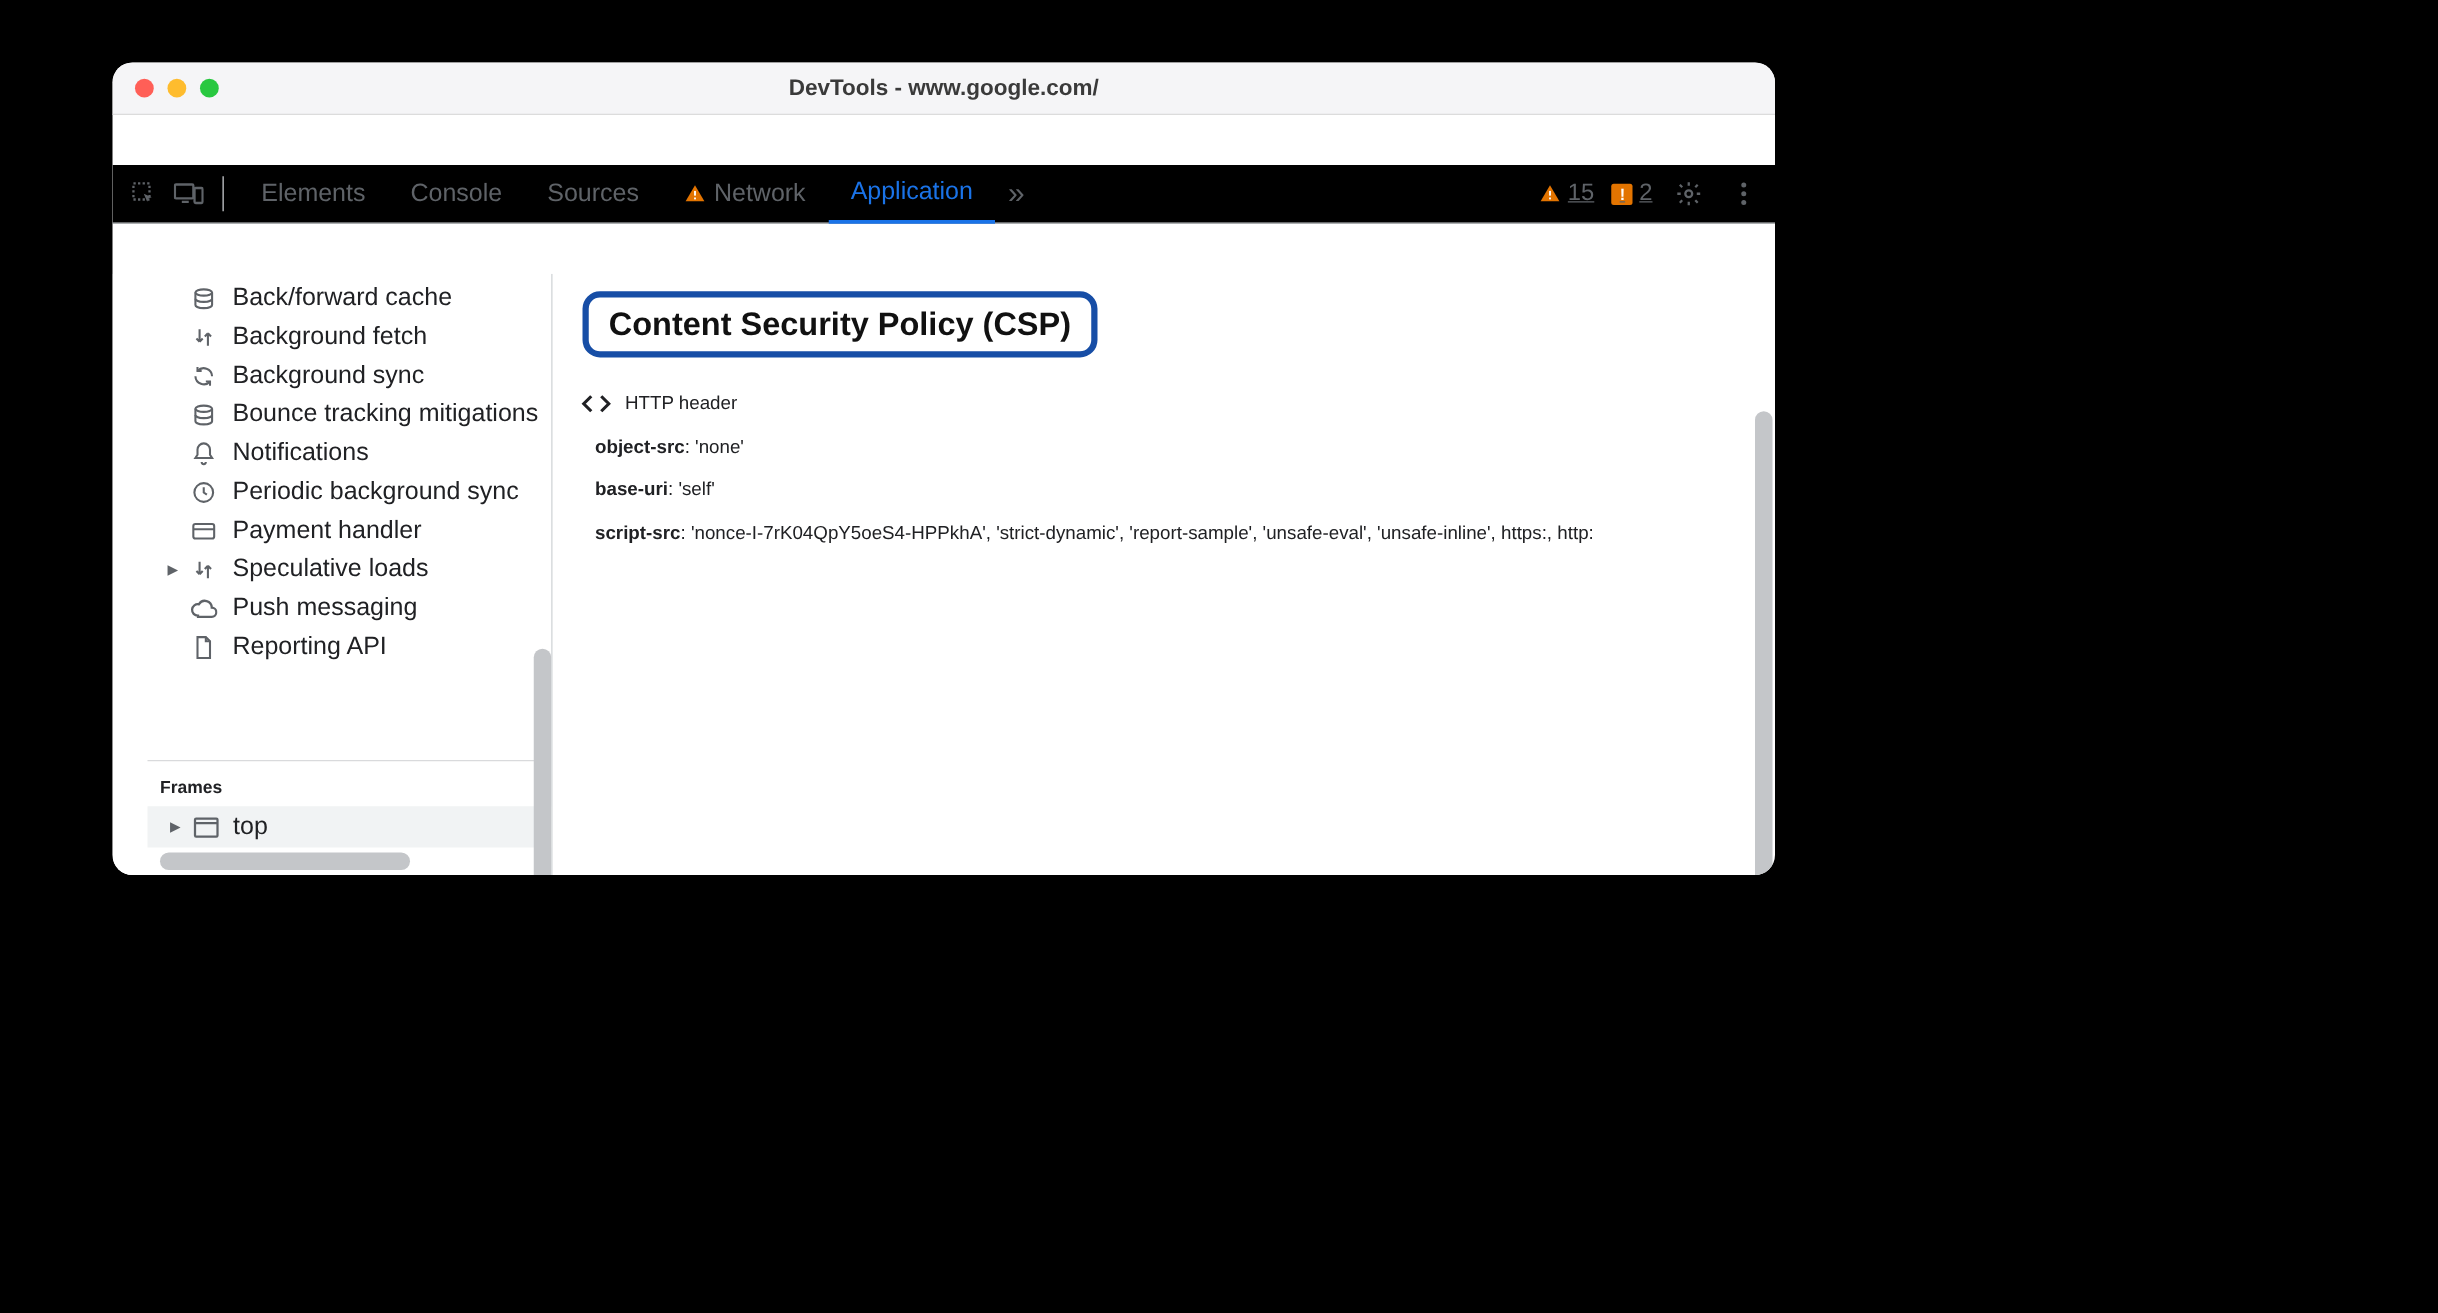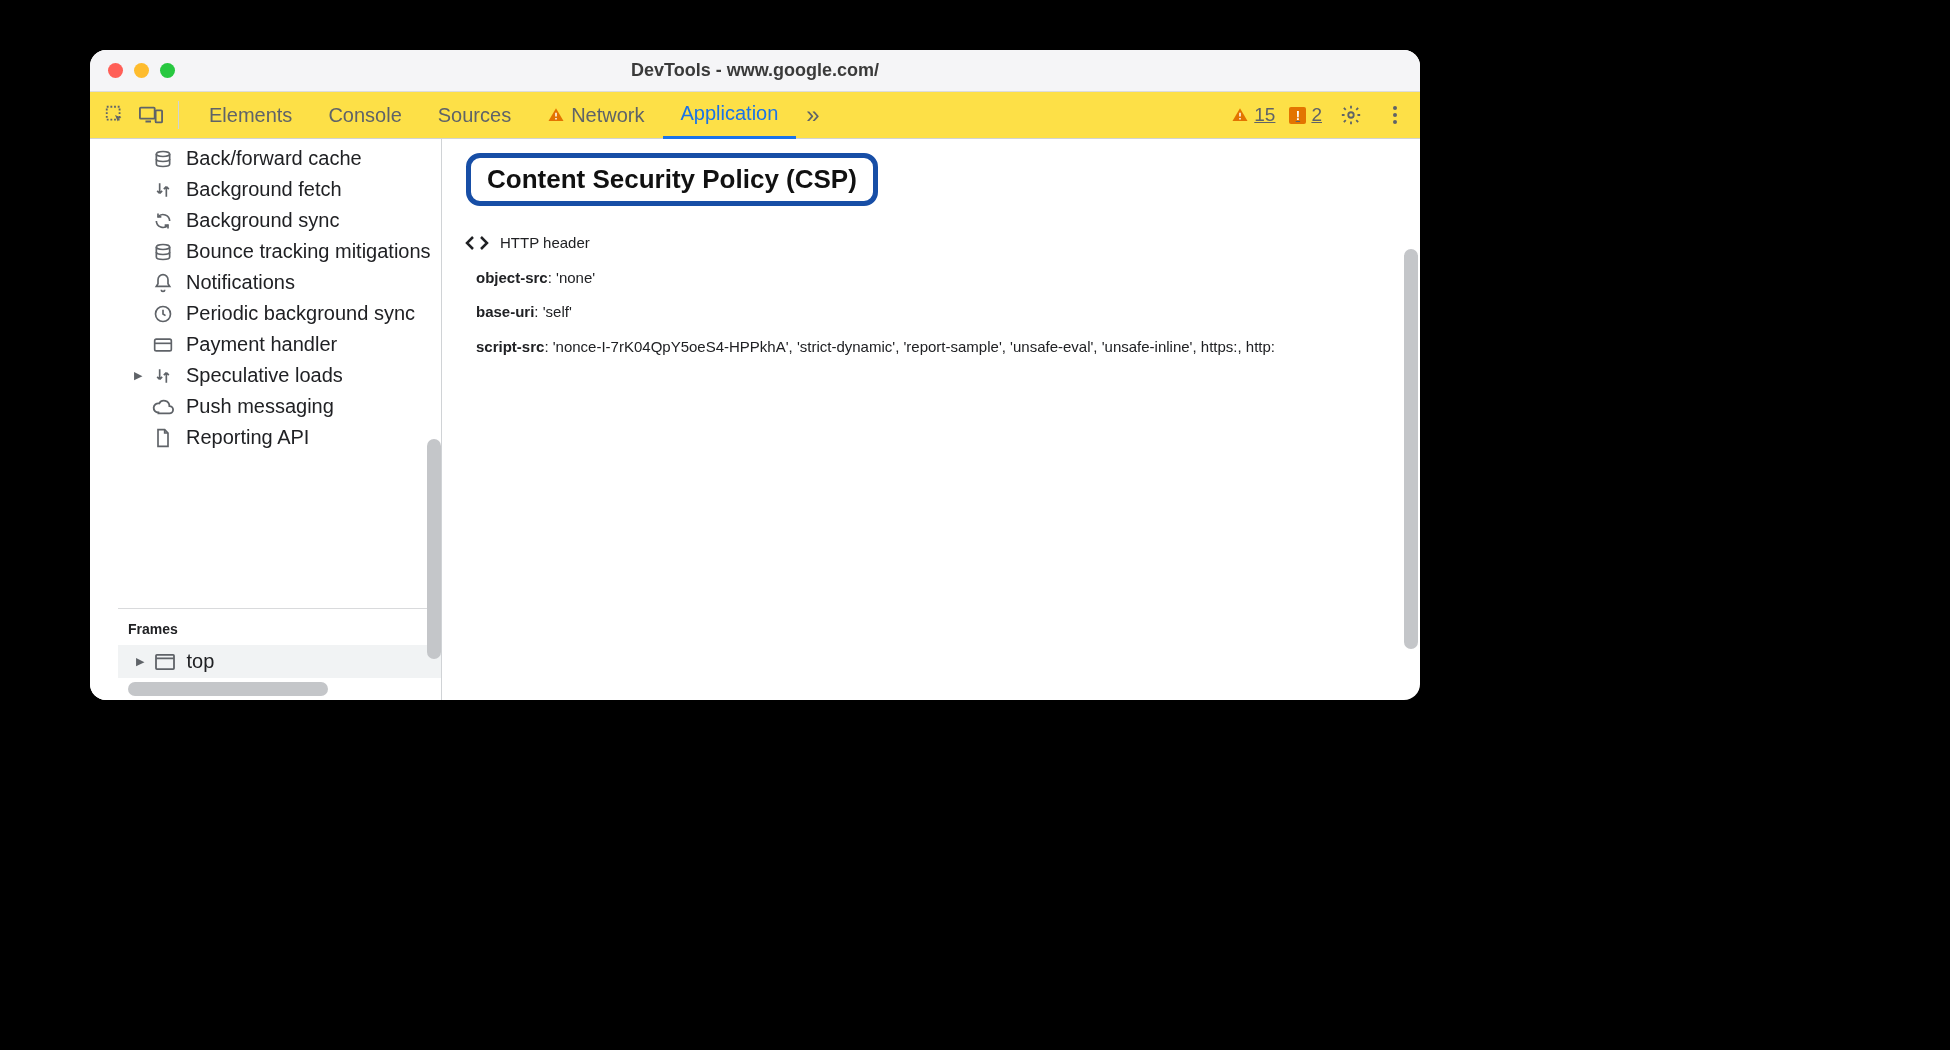--- a/index.html
+++ b/index.html
@@ -1,25 +1,25 @@
 <!DOCTYPE html>
 <html><head>
 <meta charset="utf-8">
 <style>
   * { box-sizing: border-box; margin: 0; padding: 0; }
   html, body { width: 1950px; height: 1050px; background: #000; font-family: -apple-system, "Helvetica Neue", Arial, sans-serif; }
-  .stage { position: absolute; left: 90px; top: 50px; width: 1330px; height: 650px; background: #fff; border-radius: 16px; box-shadow: 0 10px 40px rgba(0,0,0,.5); overflow: hidden; display: flex; flex-direction: column; }
+  .stage { position: absolute; left: 90px; top: 50px; width: 1330px; height: 650px; background: #fff; border-radius: 16px; box-shadow: 0 10px 40px rgba(0,0,0,.5); overflow: hidden; display: flex; flex-direction: column; gap: 40px; }
   .titlebar { height: 42px; background: #f5f5f7; border-bottom: 1px solid #dcdcdc; display: flex; align-items: center; position: relative; }
   .traffic { display: flex; gap: 11px; padding-left: 18px; }
   .dot { width: 15px; height: 15px; border-radius: 50%; }
   .dot.red { background: #ff5f57; }
   .dot.yellow { background: #febc2e; }
   .dot.green { background: #28c840; }
   .title { position: absolute; left: 0; right: 0; text-align: center; font-size: 18px; font-weight: 600; color: #3a3a3a; pointer-events: none; }
-  .toolbar { height: 47px; background: #fde047; border-bottom: 1px solid #d0d3d6; display: flex; align-items: center; padding: 0 10px; gap: 6px; }
+  .toolbar { height: 47px; background: #000000; border-bottom: 1px solid #d0d3d6; display: flex; align-items: center; padding: 0 10px; gap: 6px; }
   .tb-icon { width: 30px; height: 30px; display: flex; align-items: center; justify-content: center; color: #5f6368; }
   .tb-sep { width: 1px; height: 28px; background: #cfd2d6; margin: 0 6px; }
   .tabs { display: flex; align-items: center; gap: 0; flex: 1; }
   .tab { padding: 0 18px; height: 47px; display: flex; align-items: center; font-size: 20px; color: #5f6368; cursor: pointer; gap: 6px; }
   .tab.active { color: #1a73e8; border-bottom: 3px solid #1a73e8; font-weight: 500; }
   .tb-right { display: flex; align-items: center; gap: 14px; color: #5f6368; text-decoration: underline; }
   .badge { display: flex; align-items: center; gap: 5px; font-size: 19px; }
   .tri-warn { color: #e37400; }
   .sq-warn { width: 17px; height: 17px; background: #e37400; border-radius: 2px; display: flex; align-items: center; justify-content: center; color: #fff; font-size: 13px; font-weight: 700; }
   .body { flex: 1; display: flex; overflow: hidden; position: relative; }

